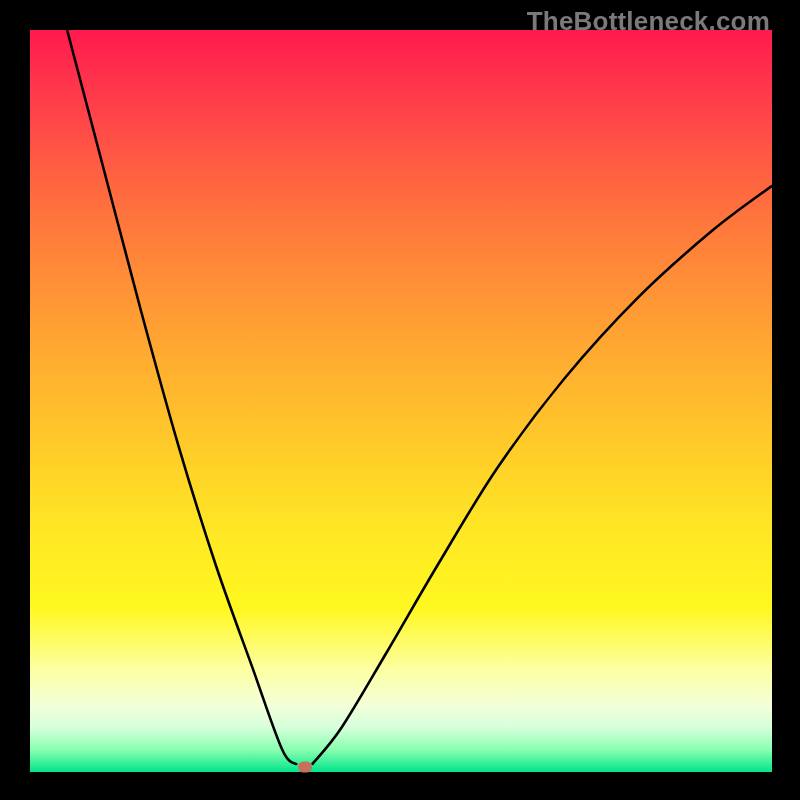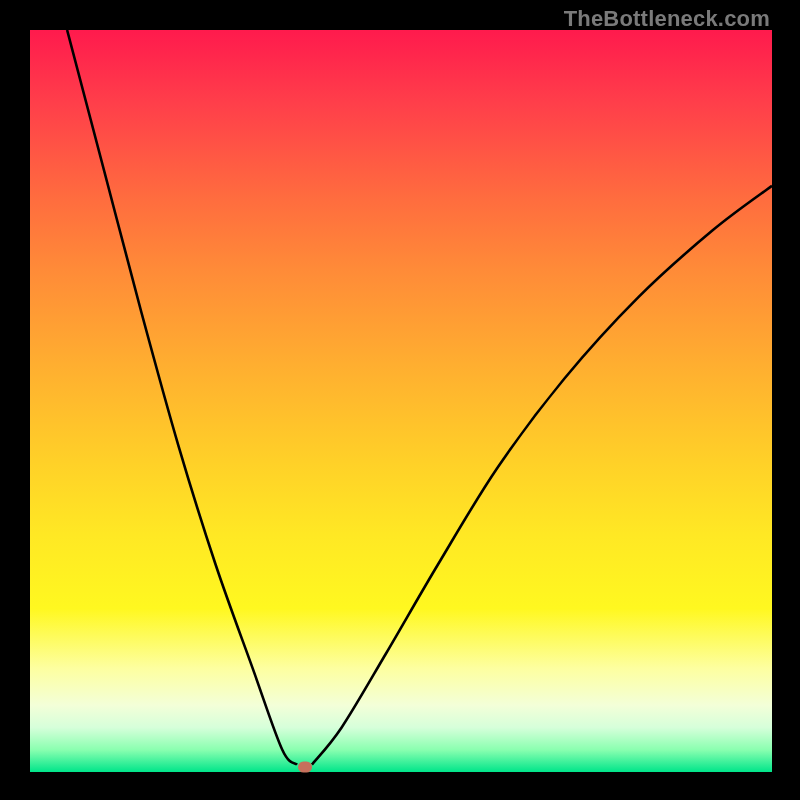--- a/index.html
+++ b/index.html
@@ -37,21 +37,21 @@
       #f3ffd8 91%,
       #d6ffda 94%,
       #8affb0 97%,
       #00e58a 100%
     );
   }
   .watermark {
     position: absolute;
     top: 6px;
     right: 30px;
-    font-size: 22px;
+    font-size: 26px;
     font-weight: bold;
     color: #7a7a7a;
     letter-spacing: 0.2px;
     font-family: Arial, Helvetica, sans-serif;
   }
   .curve-svg {
     position: absolute;
     top: 0;
     left: 0;
     width: 742px;

